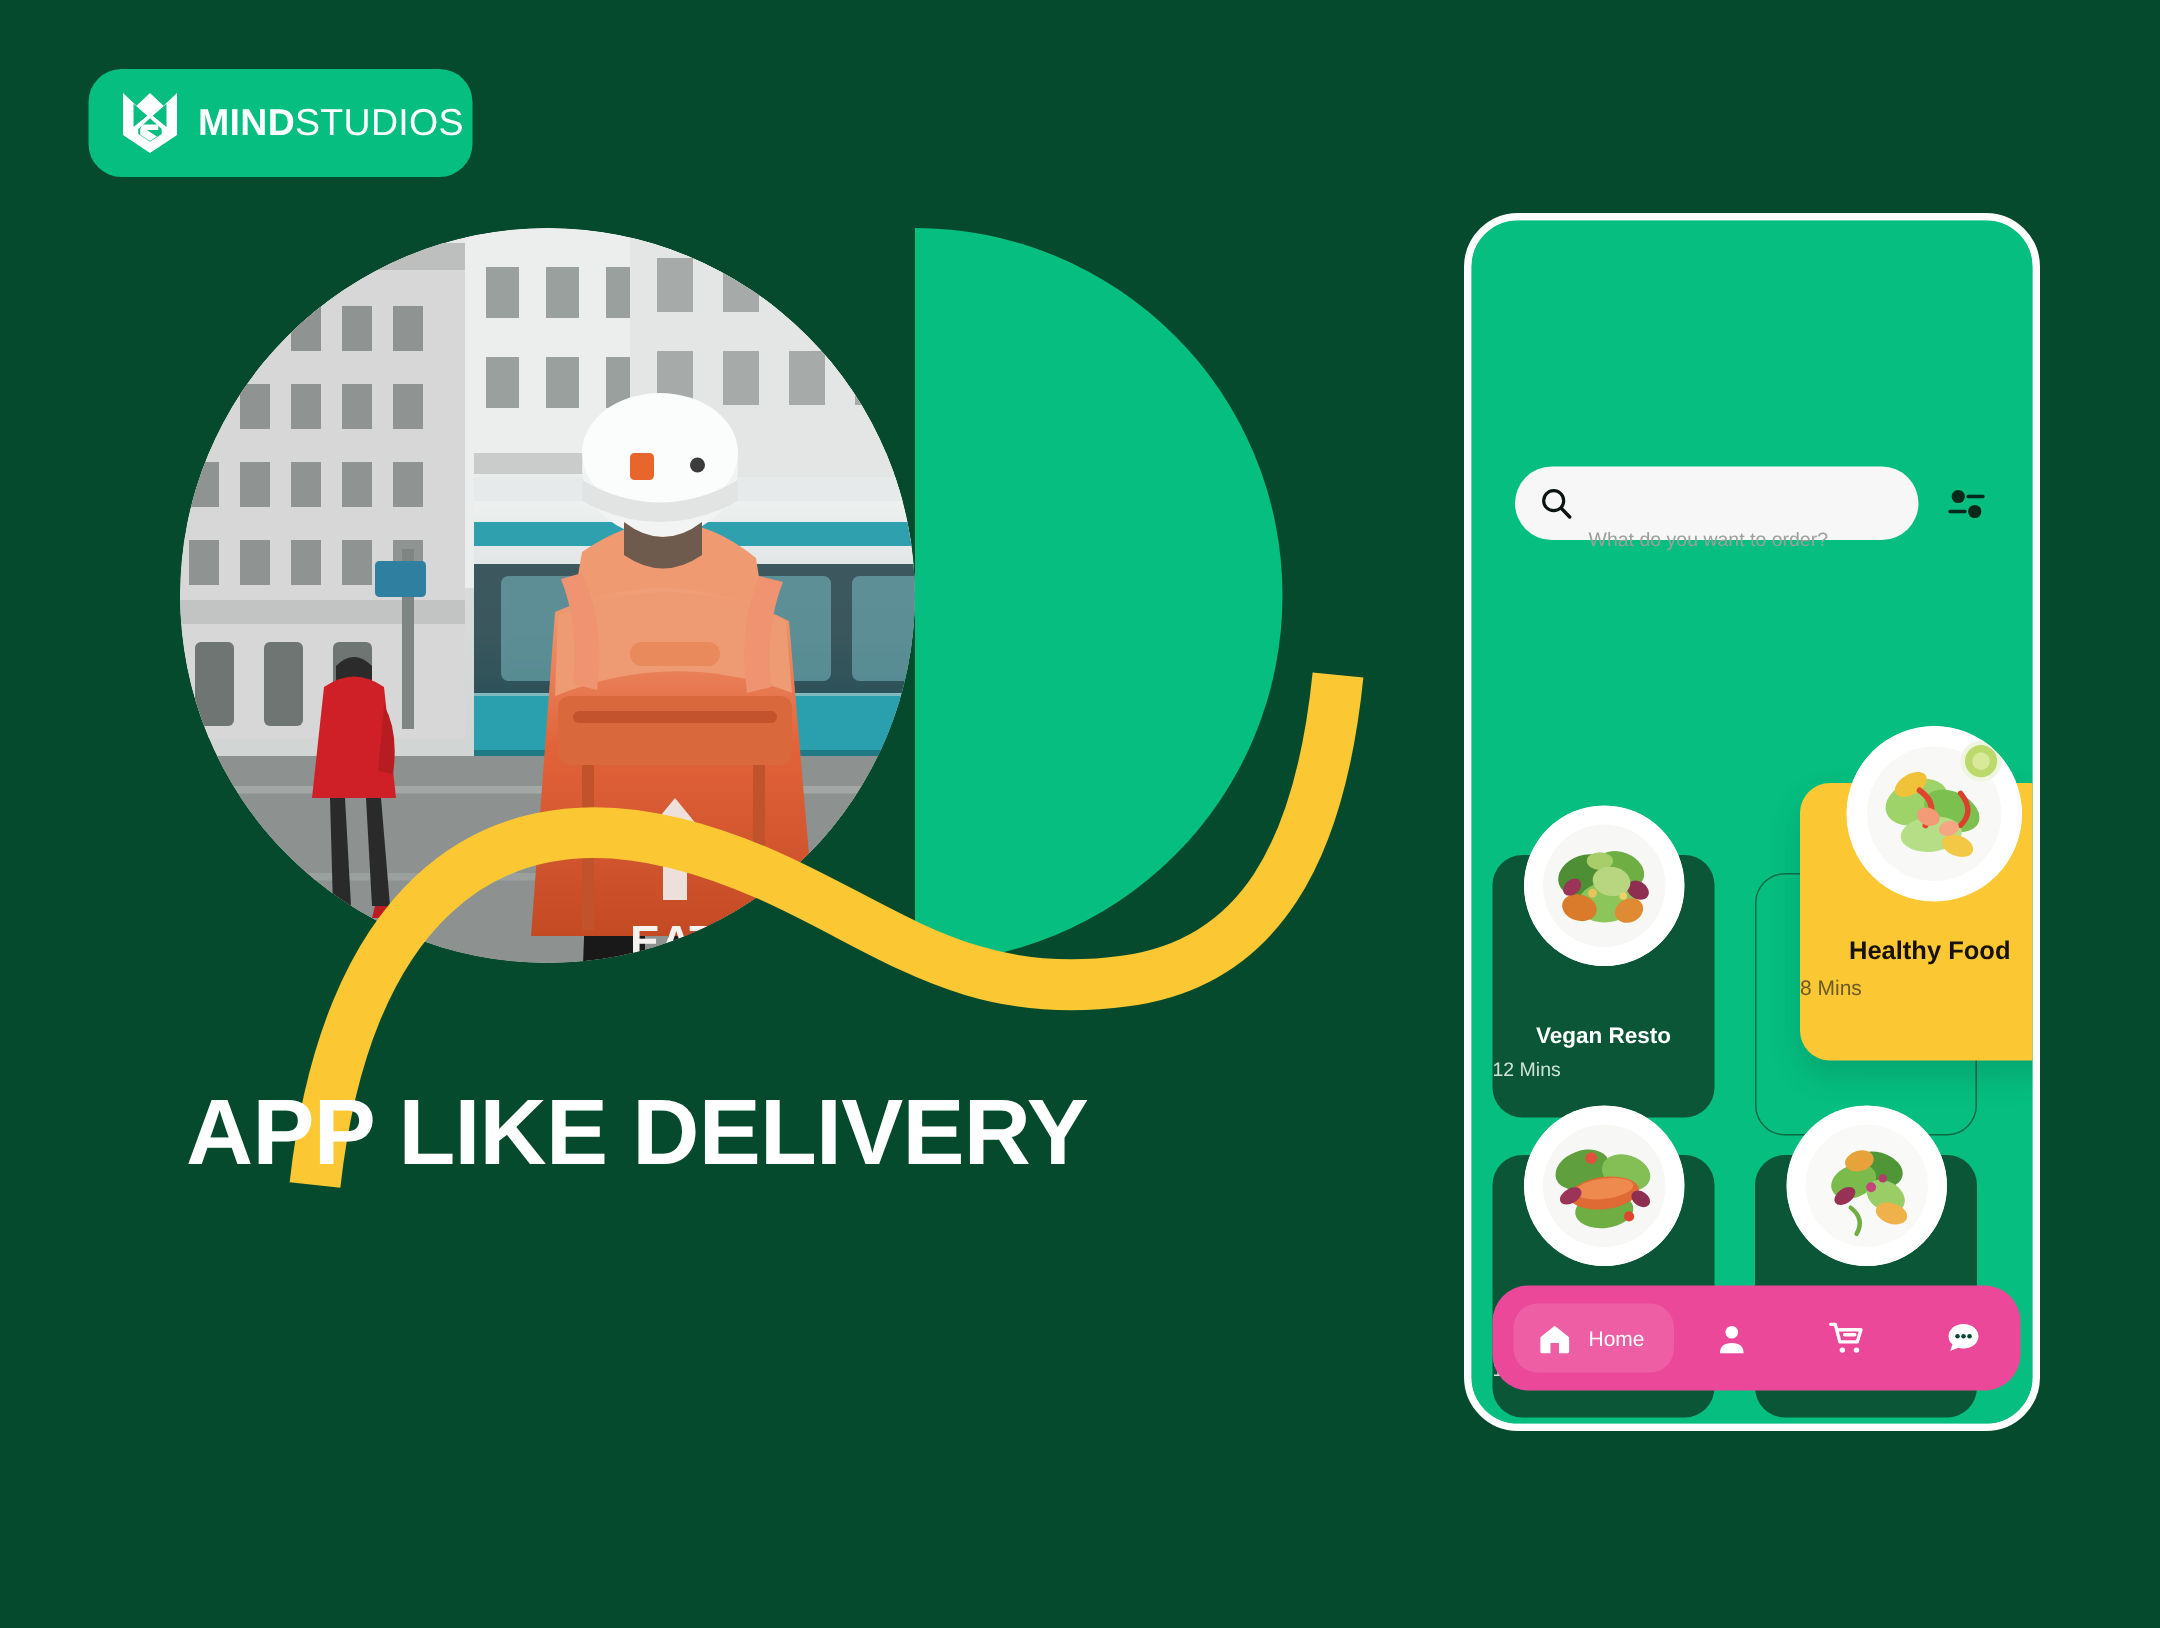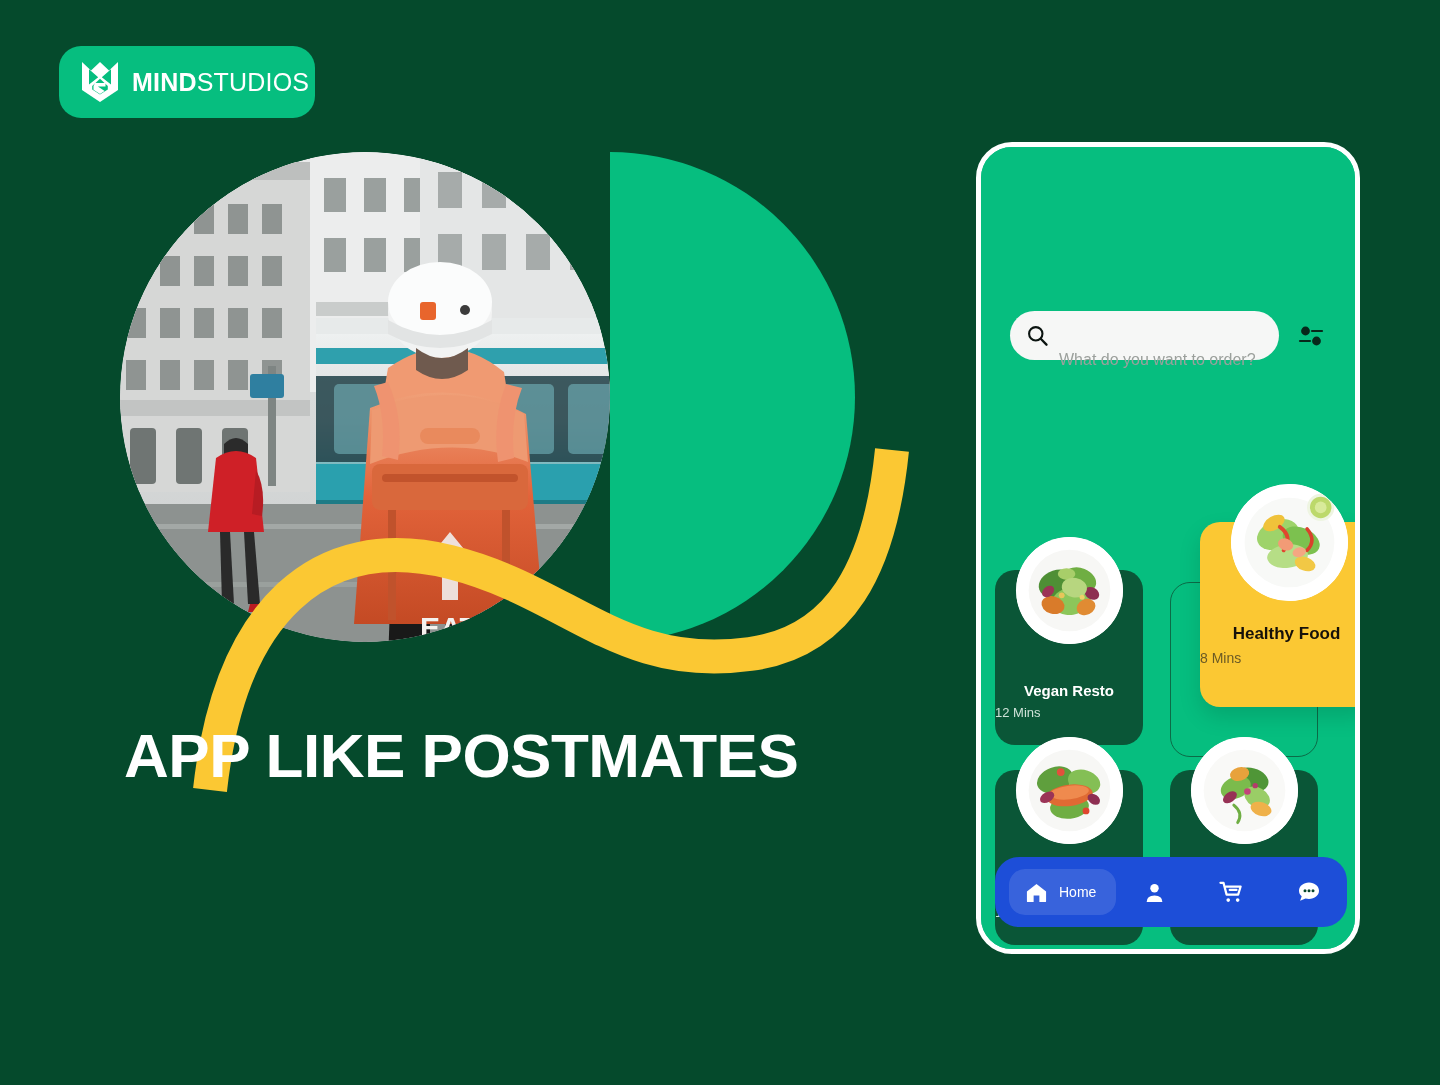--- a/index.html
+++ b/index.html
@@ -91,21 +91,21 @@
   .bell-wrap{ position:relative; margin-top:12px; margin-right:8px; }
 
   .ph-searchrow{
     position:absolute; left:29px; top:164px; right:24px;
     display:flex; align-items:center; gap:18px;
   }
   .searchbar{
     flex:1; height:49px; background:#F6F7F6; border-radius:25px;
     display:flex; align-items:center; gap:11px; padding-left:17px;
   }
-  .searchbar .ph{ color:#9BA09C; font-size:16px;margin-top:48px; }
+  .searchbar .ph{ color:#9BA09C; font-size:13px;margin-top:48px; }
   .filter-ic{ width:28px; height:28px; flex:none; margin-right:6px; }
 
   
   #cards{ position:absolute; left:14px; top:280px; width:356px; height:530px; }
 
   .card{
     position:absolute;
     border-radius:20px;
     background:#0A5637;
   }
@@ -147,21 +147,21 @@
   #card-good .ctime{ top:135px; }
 
   #card-smart{ left:175px; top:343px; width:148px; height:175px; }
   #card-smart .plate{ left:21px; top:-33px; width:107px; height:107px; }
   #card-smart .cname{ top:112px; }
   #card-smart .ctime{ top:135px; }
 
   
   #bottomnav{
     position:absolute; left:14px; bottom:22px; width:352px; height:70px;
-    background:#1d4ed8; border-radius:24px;
+    background:#ec4899; border-radius:24px;
     display:flex; align-items:center;
   }
   #nav-home{
     margin-left:14px; height:46px; border-radius:16px;
     background:rgba(255,255,255,.12);
     display:flex; align-items:center; gap:11px; padding:0 20px 0 16px;
   }
   #nav-home .lbl{ color:#ffffff; font-size:14px; }
   .nav-ic{ flex:none; }
   .nav-slot{ flex:1; display:flex; justify-content:center; align-items:center; }
@@ -327,21 +327,21 @@
       </g>
     </svg>
   </div>
 
   <svg id="swoosh" viewBox="0 0 800 520">
     <path d="M60 510 C 80 330, 170 250, 300 282 C 420 312, 470 392, 600 374 C 690 362, 730 288, 742 170" fill="none" stroke="#FBC833" stroke-width="34" stroke-linecap="butt"></path>
   </svg>
 </div>
 
 <div id="headline">
-  <div class="hl-line">APP LIKE POSTMATES</div>
+  <div class="hl-line">APP LIKE DELIVERY</div>
 </div>
 
 <div id="phone">
   <div id="phone-screen">
 
 
     <div class="ph-searchrow">
       <div class="searchbar">
         <svg width="21" height="21" viewBox="0 0 22 22">
           <circle cx="9.2" cy="9.2" r="7" fill="none" stroke="#0B1410" stroke-width="2.2"></circle>

